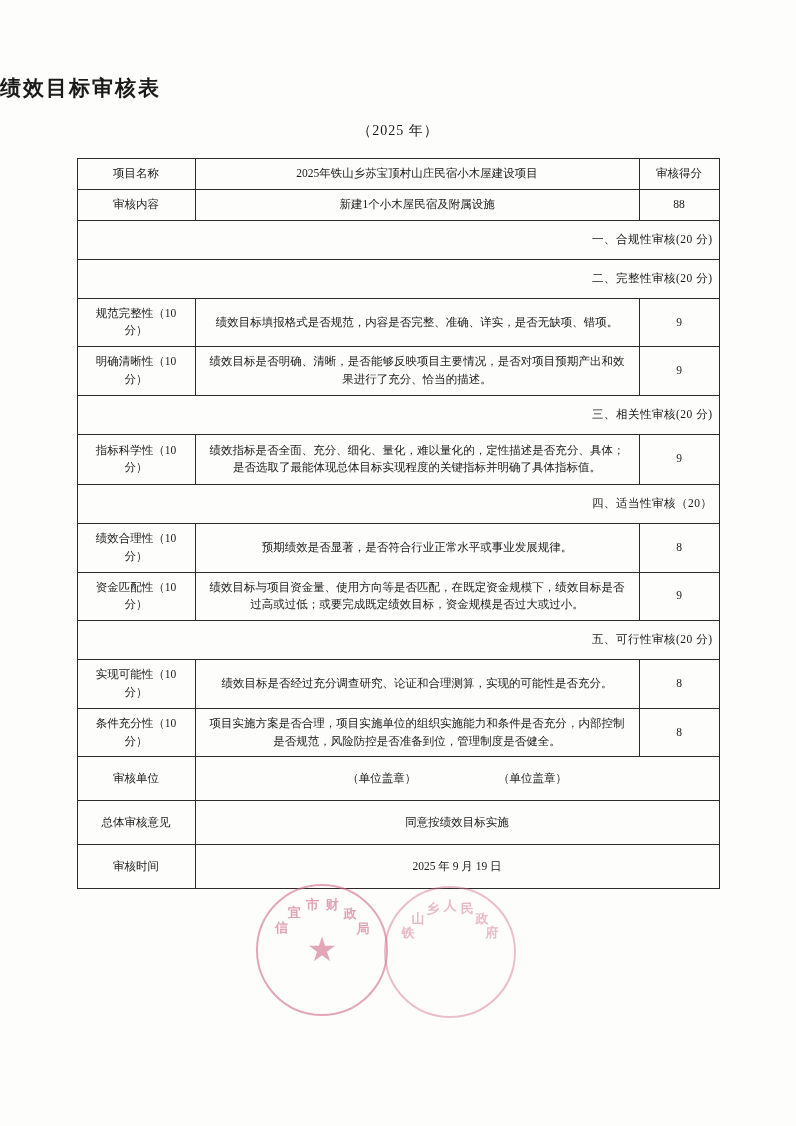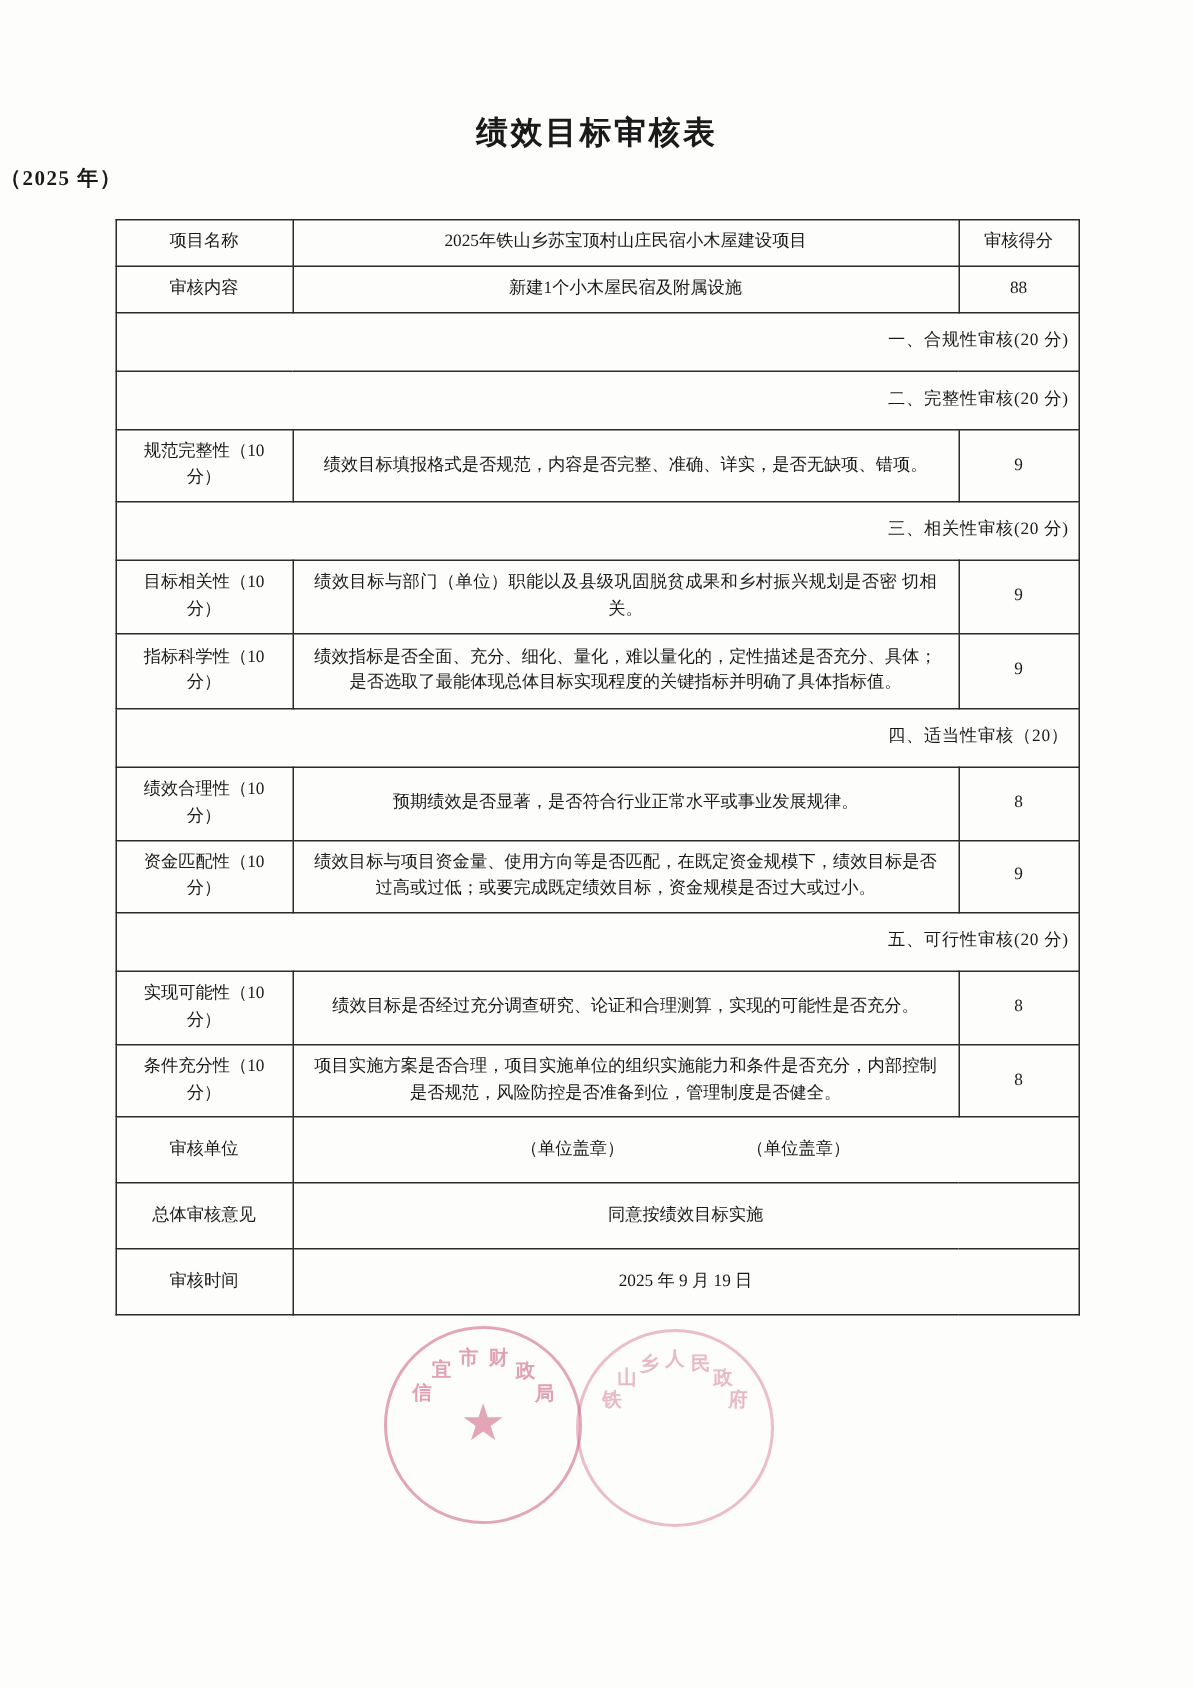--- a/index.html
+++ b/index.html
@@ -14,32 +14,31 @@
     font-family: "Liberation Serif", "DejaVu Serif", serif;
     color: #1a1a1a;
     overflow: hidden;
   }
   .page {
     position: absolute;
     inset: 0;
     background: #fdfdfb;
   }
   .doc-title {
-    text-align: center;
     font-size: 21px;
     font-weight: bold;
     letter-spacing: 2px;
     margin-top: 74px;
     font-family: "Liberation Sans", "DejaVu Sans", sans-serif;
   }
   .doc-subtitle {
+    text-align: center;
     font-size: 14px;
-    margin-top: 8px;
+    margin-top: 20px;
     letter-spacing: 1px;
-    font-weight: bold;
   }
   table.main {
     border-collapse: collapse;
     width: 642px;
     margin: 18px auto 0 auto;
     table-layout: fixed;
   }
   table.main td {
     border: 1px solid #2b2b2b;
     font-size: 11.5px;
@@ -167,30 +166,30 @@
 
       <tr class="section-row">
         <td colspan="3">二、完整性审核(20 分)</td>
       </tr>
 
       <tr class="tall">
         <td class="c-label">规范完整性（10 分）</td>
         <td class="c-body just">绩效目标填报格式是否规范，内容是否完整、准确、详实，是否无缺项、错项。</td>
         <td class="c-score">9</td>
       </tr>
+      <tr class="tall">
+        <td class="c-label">明确清晰性（10 分）</td>
+        <td class="c-body just">绩效目标是否明确、清晰，是否能够反映项目主要情况，是否对项目预期产出和效果进行了充分、恰当的描述。</td>
+        <td class="c-score">9</td>
+      </tr>
 
       <tr class="section-row">
         <td colspan="3">三、相关性审核(20 分)</td>
       </tr>
 
-      <tr class="tall">
-        <td class="c-label">目标相关性（10 分）</td>
-        <td class="c-body just">绩效目标与部门（单位）职能以及县级巩固脱贫成果和乡村振兴规划是否密 切相关。</td>
-        <td class="c-score">9</td>
-      </tr>
       <tr class="tall2">
         <td class="c-label">指标科学性（10 分）</td>
         <td class="c-body just">绩效指标是否全面、充分、细化、量化，难以量化的，定性描述是否充分、具体；是否选取了最能体现总体目标实现程度的关键指标并明确了具体指标值。</td>
         <td class="c-score">9</td>
       </tr>
 
       <tr class="section-row">
         <td colspan="3">四、适当性审核（20）</td>
       </tr>
 

